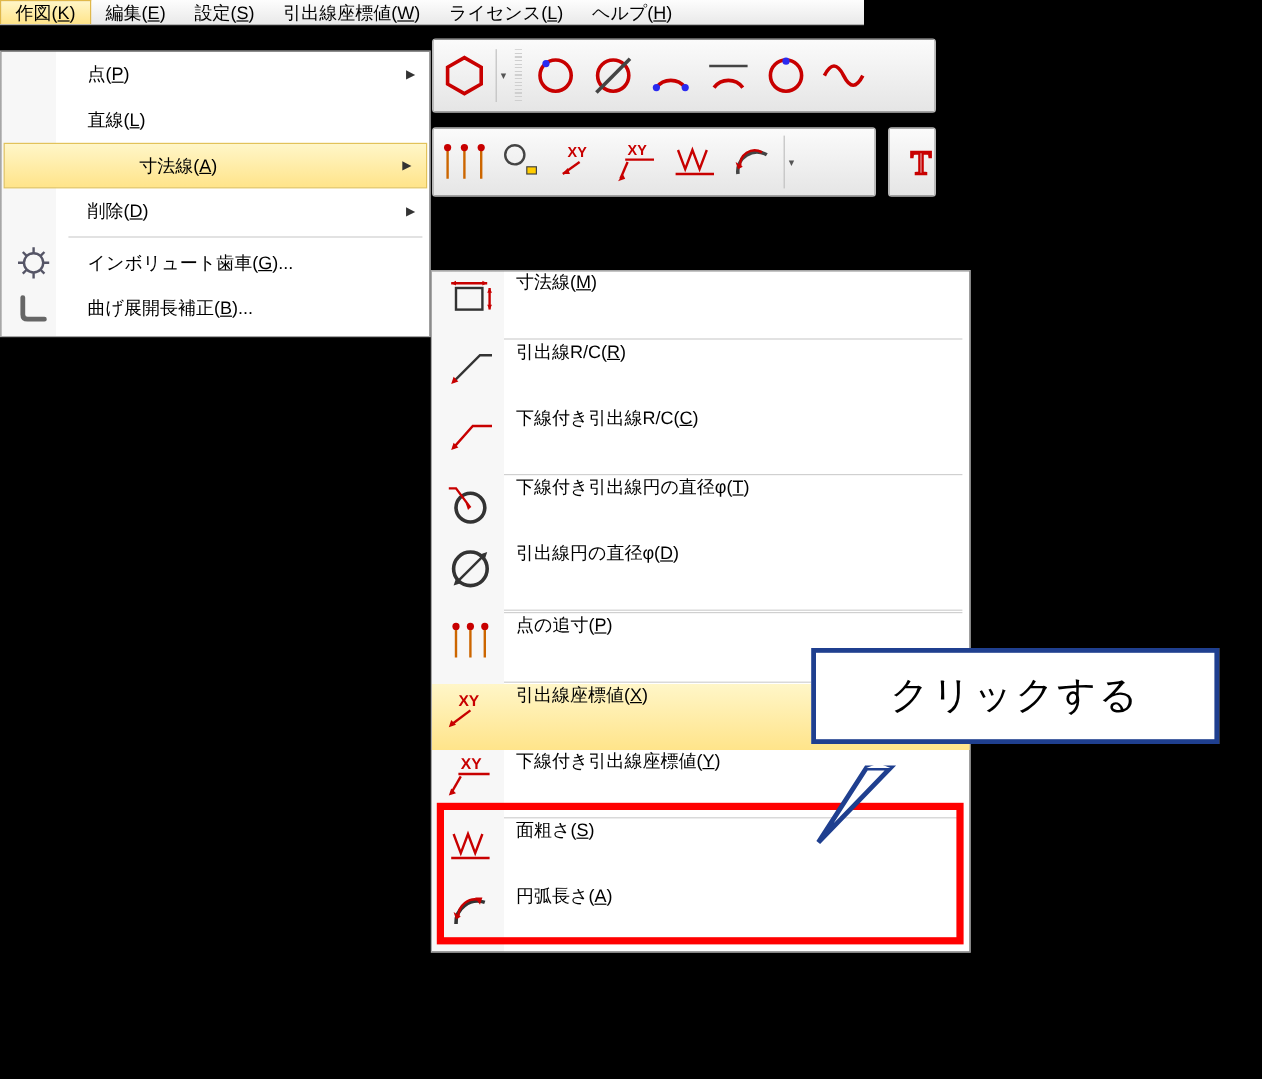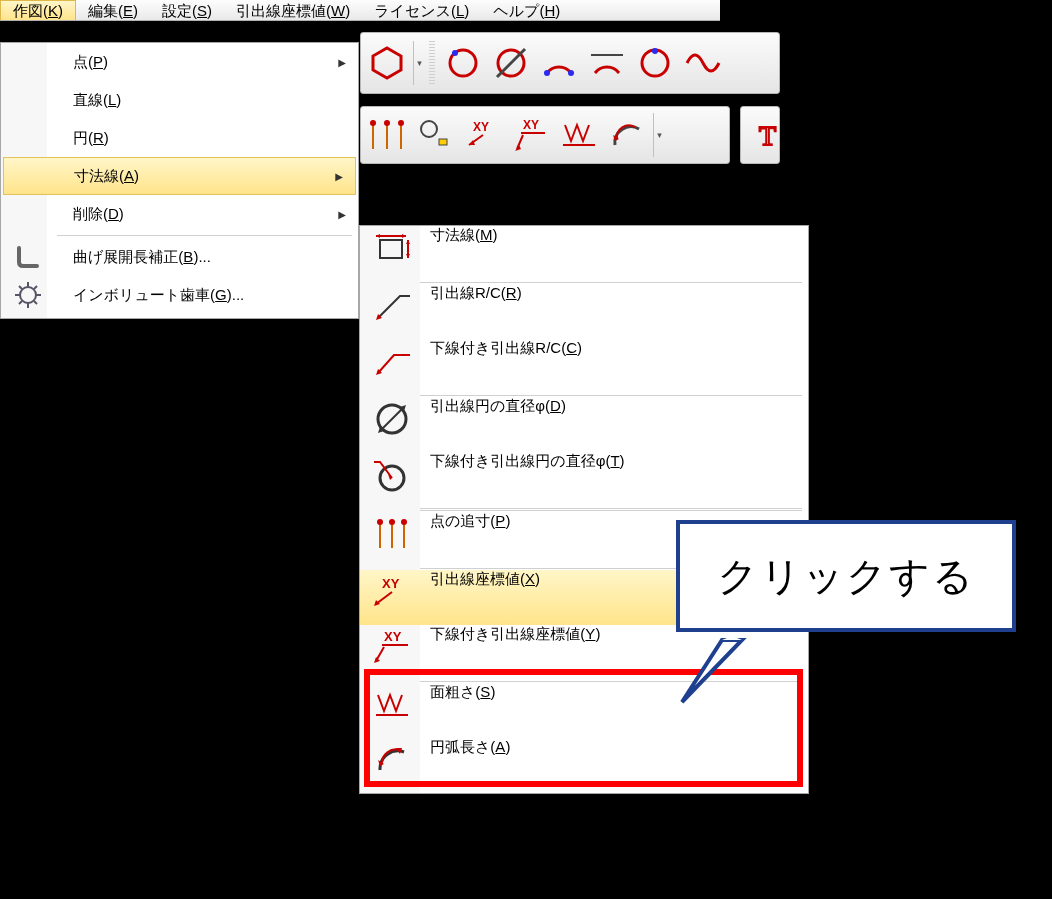--- a/index.html
+++ b/index.html
@@ -89,21 +89,21 @@
     content: "▶";
     font-size: 10px;
     position: absolute;
     right: 12px;
     color: #333;
   }
   .flyout-item.hover {
     background: linear-gradient(#fff6c8, #ffe48a);
     border: 1px solid #e2c25a;
     margin: 0 2px;
-    padding-left: 70px;
+    padding-left: 112px;
   }
   .flyout .sep {
     height: 1px;
     margin: 2px 6px 2px 56px;
     background: #d0d0d0;
   }
   .flyout-item .side-icon {
     position: absolute;
     left: 12px;
     width: 30px; height: 30px;
@@ -142,28 +142,28 @@
     border: 6px solid #ff0000;
     pointer-events: none;
     top: 669px;
     left: 364px;
     width: 439px;
     height: 118px;
   }
 
   .callout {
     position: absolute;
-    top: 520px;
+    top: 540px;
     left: 676px;
     width: 340px;
-    height: 112px;
+    height: 80px;
     background: #fff;
     border: 4px solid #1f3f8f;
     display:flex;align-items:center;justify-content:center;
-    font-size: 40px;
+    font-size: 32px;
     letter-spacing: 2px;
   }
   .callout-tail {
     position:absolute;
     top: 632px;
     left: 682px;
     width: 0; height: 0;
   }
   .callout-tail svg { overflow: visible; }
 
@@ -296,56 +296,53 @@
     </div>
 </div>
 
 <div class="flyout">
   <div class="flyout-item has-sub">
       <span><span>点</span>(<span class="ul">P</span>)</span>
     </div>
   <div class="flyout-item">
       <span><span>直線</span>(<span class="ul">L</span>)</span>
     </div>
-  <div class="flyout-item">
-      <span><span>円</span>(<span class="ul">R</span>)</span>
-    </div>
   <div class="flyout-item has-sub hover">
       <span><span>寸法線</span>(<span class="ul">A</span>)</span>
     </div>
   <div class="flyout-item has-sub">
       <span><span>削除</span>(<span class="ul">D</span>)</span>
     </div>
   <div class="sep"></div>
-  <div class="flyout-item">
-    <span class="side-icon">
-        <svg viewBox="0 0 30 30">
-          <path d="M6 6 L6 20 Q6 24 10 24 L24 24" fill="none" stroke="#666" stroke-width="4" stroke-linecap="round"></path>
-        </svg>
-      </span>
-    <span><span>曲げ展開長補正</span>(<span class="ul">B</span>)<span>...</span></span>
-  </div>
   <div class="flyout-item">
     <span class="side-icon">
         <svg viewBox="0 0 30 30">
           <circle cx="15" cy="15" r="8" fill="none" stroke="#556" stroke-width="2"></circle>
           <g stroke="#556" stroke-width="2">
             <line x1="15" y1="2" x2="15" y2="7"></line>
             <line x1="15" y1="23" x2="15" y2="28"></line>
             <line x1="2" y1="15" x2="7" y2="15"></line>
             <line x1="23" y1="15" x2="28" y2="15"></line>
             <line x1="6" y1="6" x2="9" y2="9"></line>
             <line x1="21" y1="21" x2="24" y2="24"></line>
             <line x1="6" y1="24" x2="9" y2="21"></line>
             <line x1="21" y1="9" x2="24" y2="6"></line>
           </g>
         </svg>
       </span>
     <span><span>インボリュート歯車</span>(<span class="ul">G</span>)<span>...</span></span>
   </div>
+  <div class="flyout-item">
+    <span class="side-icon">
+        <svg viewBox="0 0 30 30">
+          <path d="M6 6 L6 20 Q6 24 10 24 L24 24" fill="none" stroke="#666" stroke-width="4" stroke-linecap="round"></path>
+        </svg>
+      </span>
+    <span><span>曲げ展開長補正</span>(<span class="ul">B</span>)<span>...</span></span>
+  </div>
 </div>
 
 <div class="submenu">
   <div class="submenu-item">
     <span class="icon">
         <svg viewBox="0 0 44 44">
           <rect x="10" y="14" width="22" height="18" fill="none" stroke="#333" stroke-width="2"></rect>
           <line x1="6" y1="10" x2="36" y2="10" stroke="#c80000" stroke-width="2"></line>
           <polygon points="6,10 10,8 10,12" fill="#c80000"></polygon>
           <polygon points="36,10 32,8 32,12" fill="#c80000"></polygon>
@@ -372,37 +369,37 @@
           <path d="M8 34 L24 16 L40 16" fill="none" stroke="#c80000" stroke-width="2"></path>
           <polygon points="6,36 8,30 12,34" fill="#c80000"></polygon>
         </svg>
       </span>
     <span><span>下線付き引出線R/C</span>(<span class="ul">C</span>)</span>
   </div>
   <div class="sep"></div>
   <div class="submenu-item">
     <span class="icon">
         <svg viewBox="0 0 44 44">
+          <circle cx="22" cy="26" r="12" fill="none" stroke="#333" stroke-width="3"></circle>
+          <path d="M22 26 L10 10 L4 10" fill="none" stroke="#c80000" stroke-width="2"></path>
+          <polygon points="22,26 18,22 20,28" fill="#c80000"></polygon>
+        </svg>
+      </span>
+    <span><span>下線付き引出線円の直径φ</span>(<span class="ul">T</span>)</span>
+  </div>
+  <div class="submenu-item">
+    <span class="icon">
+        <svg viewBox="0 0 44 44">
           <circle cx="22" cy="22" r="14" fill="none" stroke="#333" stroke-width="3"></circle>
           <line x1="10" y1="34" x2="34" y2="10" stroke="#333" stroke-width="2"></line>
           <polygon points="8,36 10,30 14,34" fill="#333"></polygon>
           <polygon points="36,8 30,10 34,14" fill="#333"></polygon>
         </svg>
       </span>
     <span><span>引出線円の直径φ</span>(<span class="ul">D</span>)</span>
-  </div>
-  <div class="submenu-item">
-    <span class="icon">
-        <svg viewBox="0 0 44 44">
-          <circle cx="22" cy="26" r="12" fill="none" stroke="#333" stroke-width="3"></circle>
-          <path d="M22 26 L10 10 L4 10" fill="none" stroke="#c80000" stroke-width="2"></path>
-          <polygon points="22,26 18,22 20,28" fill="#c80000"></polygon>
-        </svg>
-      </span>
-    <span><span>下線付き引出線円の直径φ</span>(<span class="ul">T</span>)</span>
   </div>
   <div class="sep"></div>
   <div class="sep"></div>
   <div class="submenu-item">
     <span class="icon">
         <svg viewBox="0 0 44 44">
           <line x1="10" y1="12" x2="10" y2="36" stroke="#cc6600" stroke-width="2"></line>
           <line x1="22" y1="12" x2="22" y2="36" stroke="#cc6600" stroke-width="2"></line>
           <line x1="34" y1="12" x2="34" y2="36" stroke="#cc6600" stroke-width="2"></line>
           <circle cx="10" cy="10" r="3" fill="#c80000"></circle>

